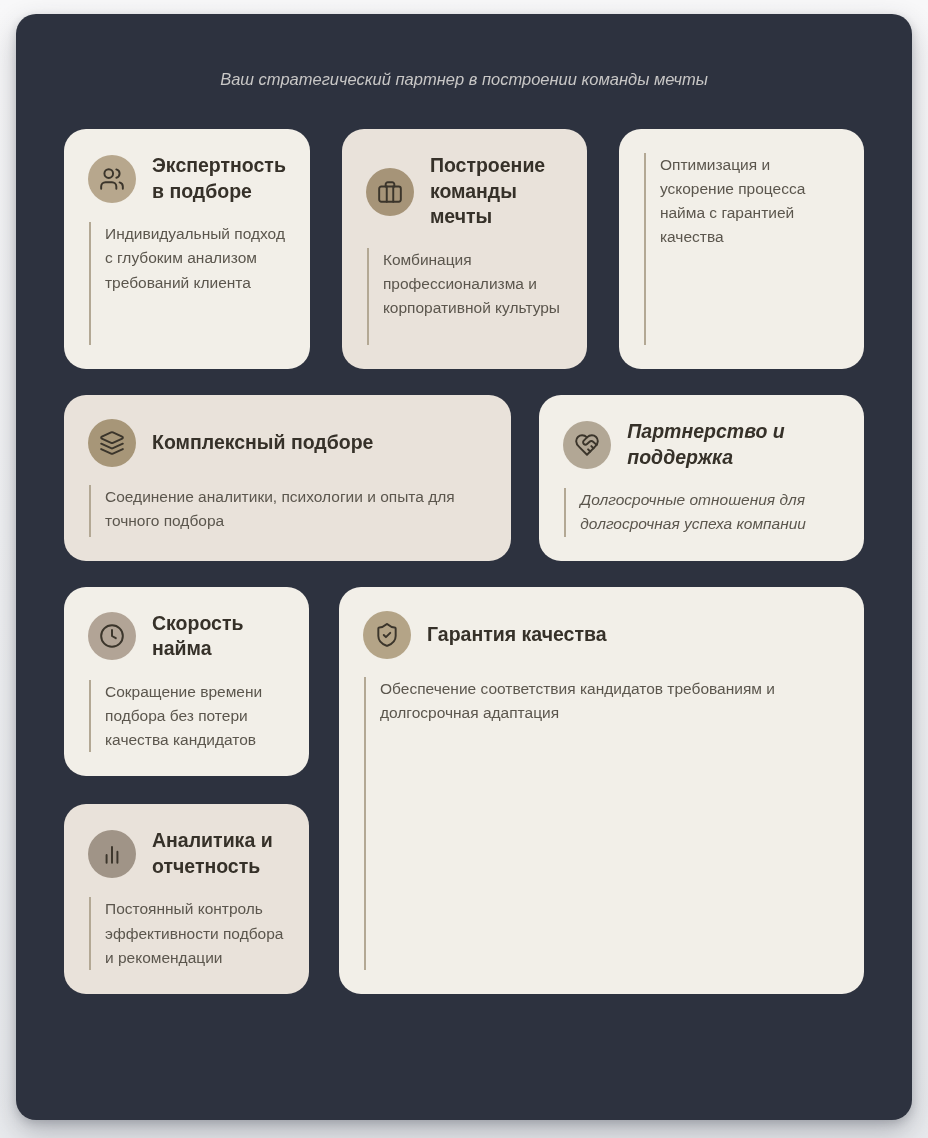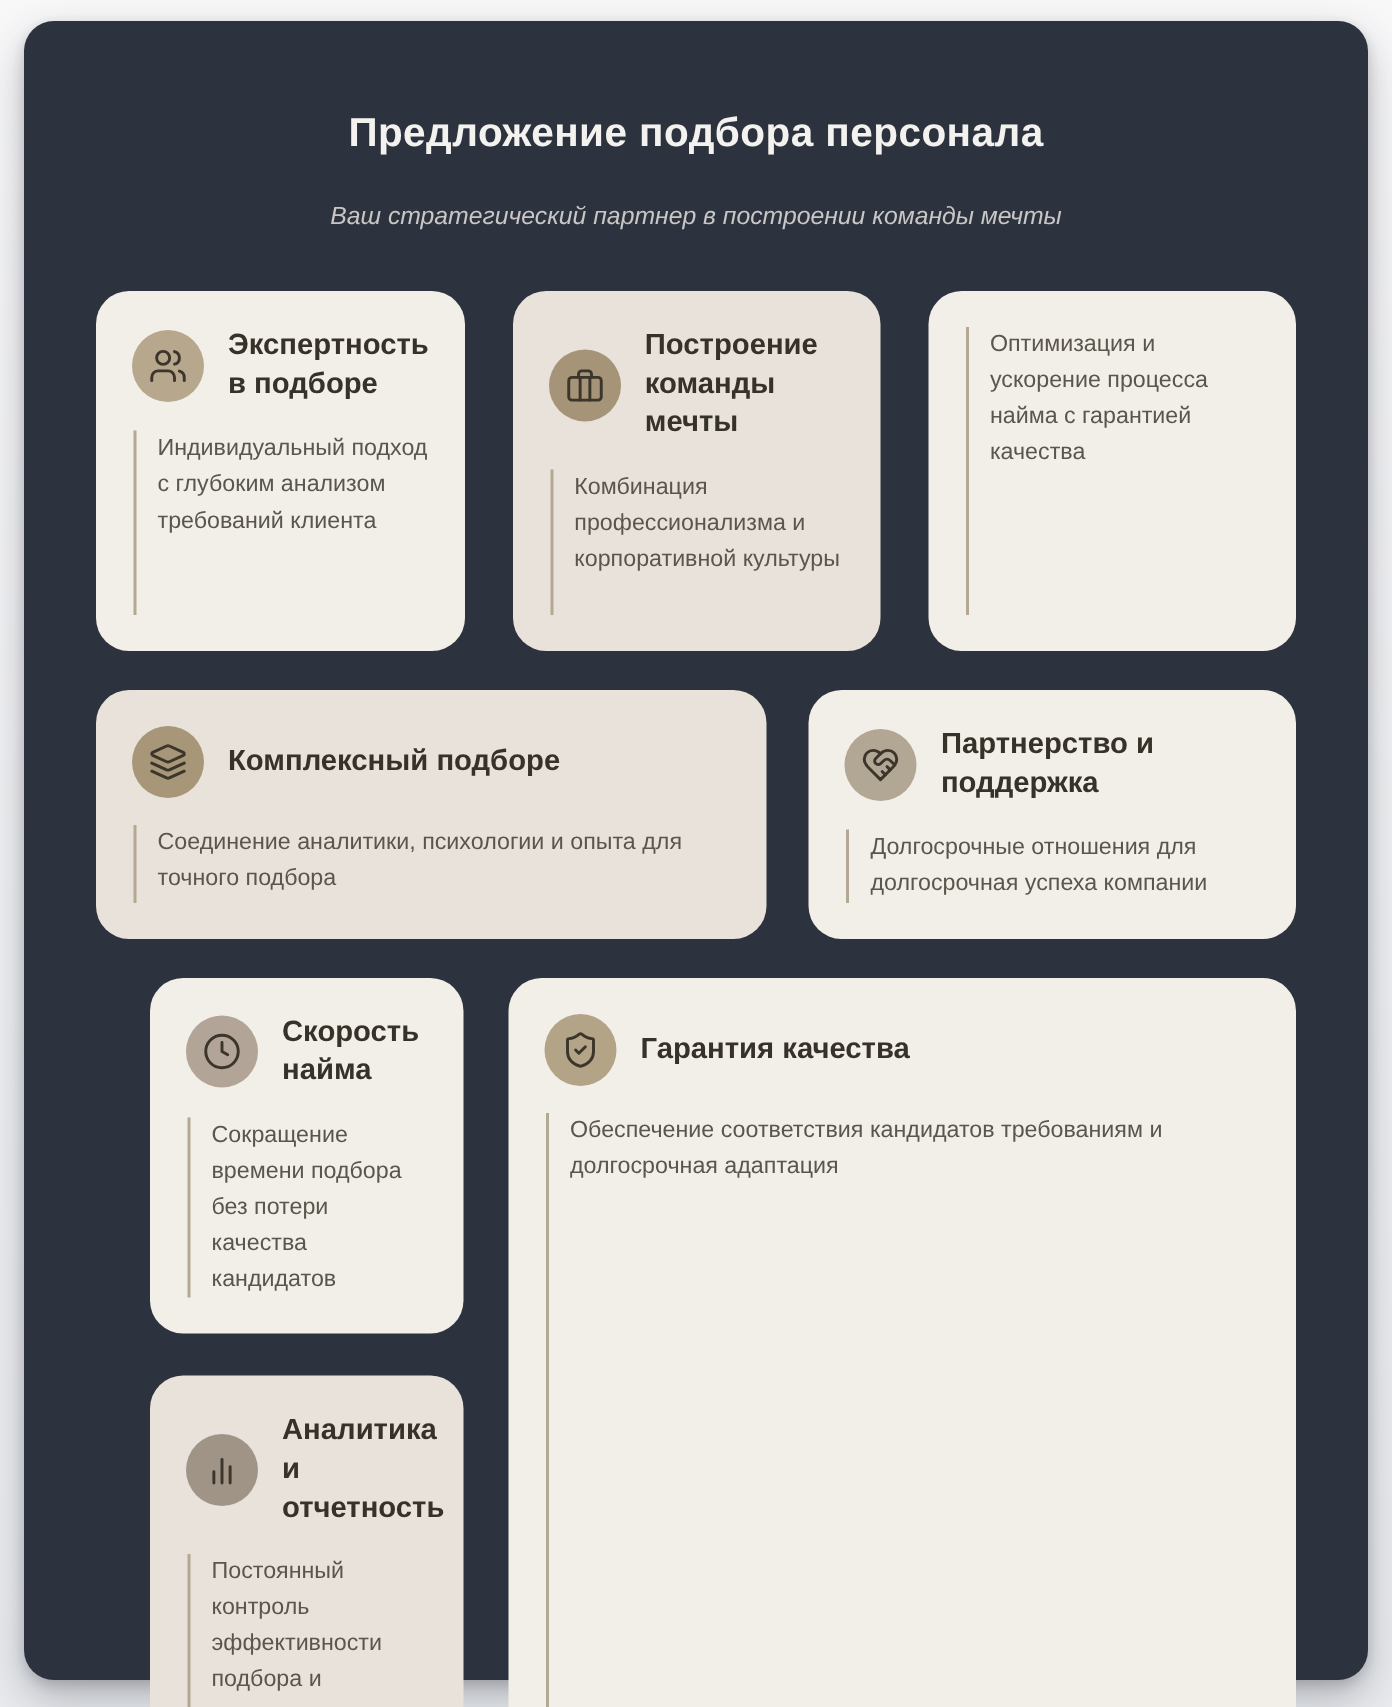--- a/index.html
+++ b/index.html
@@ -49,27 +49,27 @@
     margin-top:40px;
     display:flex;
     flex-direction:column;
     gap:26px;
   }
   .row{ display:flex; gap:32px; }
   .row-1 .card{ flex:1 1 0; min-height:240px; }
   .row-2{ gap:28px; }
   .row-2 .card{ min-height:162px; }
   .card-wide{ flex:456 1 0; }
-  .card-mid{ flex:316 1 0; }
+  .card-mid{ flex:316 1 0;font-style:italic; }
   .row-34{ gap:30px; min-height:400px; }
   .left-col{
     width:245px; flex:none;
     display:flex; flex-direction:column; gap:28px;
   }
-  .left-col .card{ flex:1 1 0;margin-left:36px; }
+  .left-col .card{ flex:1 1 0; }
   .card-tall{ flex:1 1 0; }
   .card{
     border-radius:22px;
     padding:24px;
     display:flex;
     flex-direction:column;
   }
   .cream{ background:var(--card-cream); }
   .blush{ background:var(--card-blush); }
   .card-head{
@@ -109,21 +109,20 @@
     line-height:1.55;
     color:var(--card-text);
   }
 </style>
 </head>
 <body>
 
 <div class="board">
 
   <header>
-    <h1>Предложение подбора персонала</h1>
     <div class="subtitle">Ваш стратегический партнер в построении команды мечты</div>
   </header>
 
   <div class="grid">
 
     <div class="row row-1">
 
       <section class="card cream">
         <div class="card-head">
           <div class="icon-circle" style="background: rgb(183, 167, 141);">

